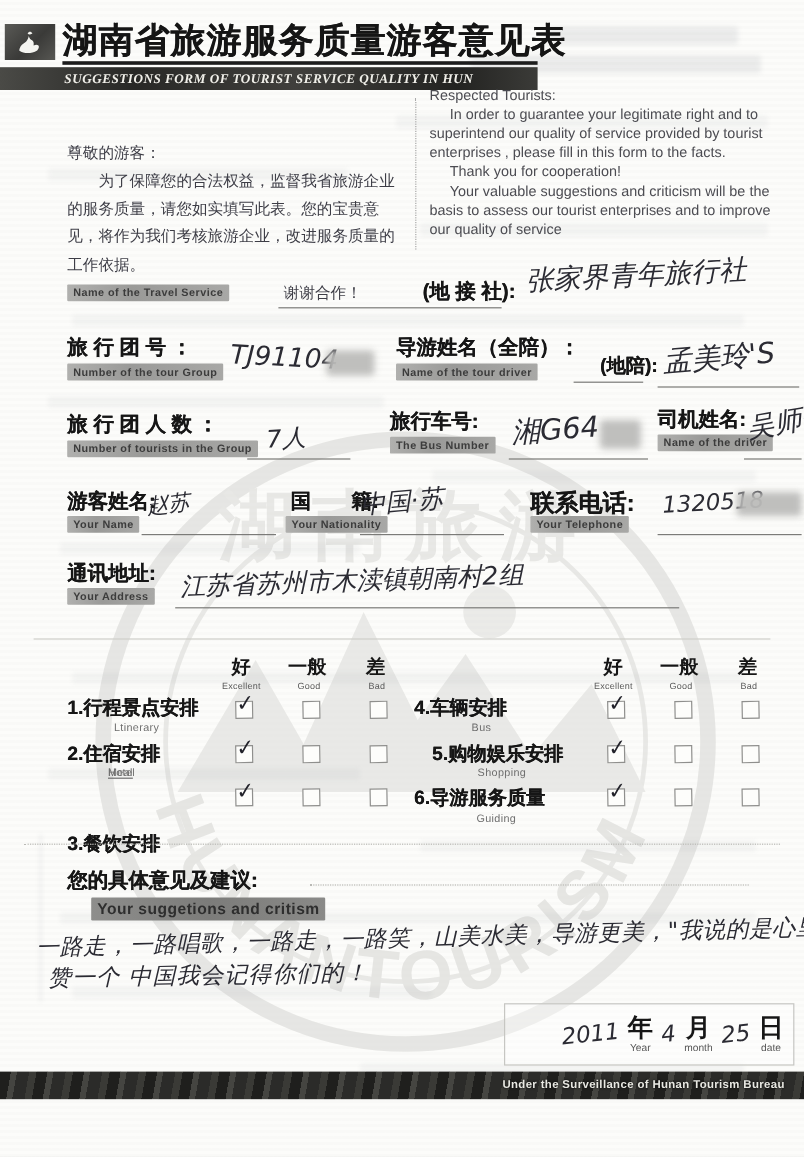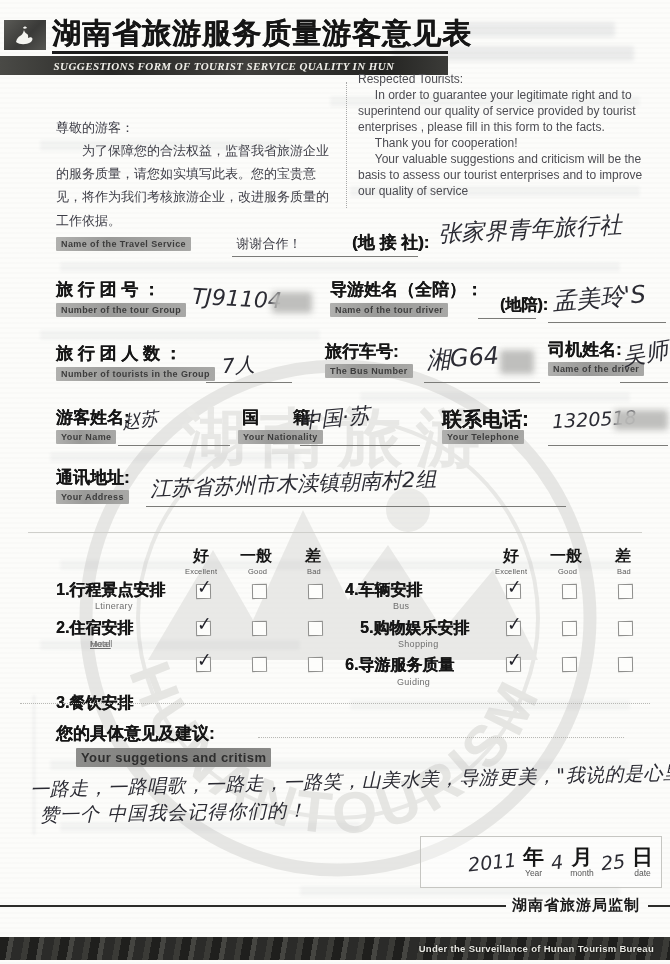--- a/index.html
+++ b/index.html
@@ -42,21 +42,21 @@
   
   .date-box{left:420px;top:836px;width:242px;height:52px;border:1px solid #c6c6c2;display:flex;align-items:center;justify-content:flex-end;gap:4px;padding-right:8px;box-sizing:border-box;background:rgba(255,255,255,.35);}
   .date-cjk{display:flex;flex-direction:column;align-items:center;line-height:1;}
   .date-cjk .c{font-size:21px;font-weight:700;color:#161616;}
   .date-cjk .e{font-size:8.5px;color:#555;margin-top:2px;}
   .date-hand{font-family:"DejaVu Sans",sans-serif;font-style:italic;font-size:19px;color:#2b2b33;transform:rotate(-6deg);margin:0 3px;}
   
   .foot-line{left:0;top:905px;width:506px;height:2px;background:#2c2c2a;}
   .foot-line2{left:648px;top:905px;width:22px;height:2px;background:#2c2c2a;}
   .foot-cn{left:512px;top:896px;font-size:15px;font-weight:700;color:#1a1a1a;letter-spacing:1px;}
-  .foot-band{left:0;top:937px;width:670px;height:23px;background:repeating-linear-gradient(100deg,#1f1f1d 0 9px,#454541 9px 14px,#2b2b29 14px 24px,#3a3a36 24px 30px);display:flex;align-items:center;justify-content:flex-end;padding-right:16px;box-sizing:border-box;}
+  .foot-band{left:0;top:893px;width:670px;height:23px;background:repeating-linear-gradient(100deg,#1f1f1d 0 9px,#454541 9px 14px,#2b2b29 14px 24px,#3a3a36 24px 30px);display:flex;align-items:center;justify-content:flex-end;padding-right:16px;box-sizing:border-box;}
   .foot-band span{color:#e9e9e3;font-size:9.5px;font-weight:700;letter-spacing:.3px;text-shadow:0 0 2px #000;}
   
   .wm{left:48px;top:330px;opacity:.6;pointer-events:none;}
 </style>
 </head>
 <body>
 
 <div class="page">
 
   <svg class="abs wm" width="580" height="575" viewBox="0 0 580 575">

